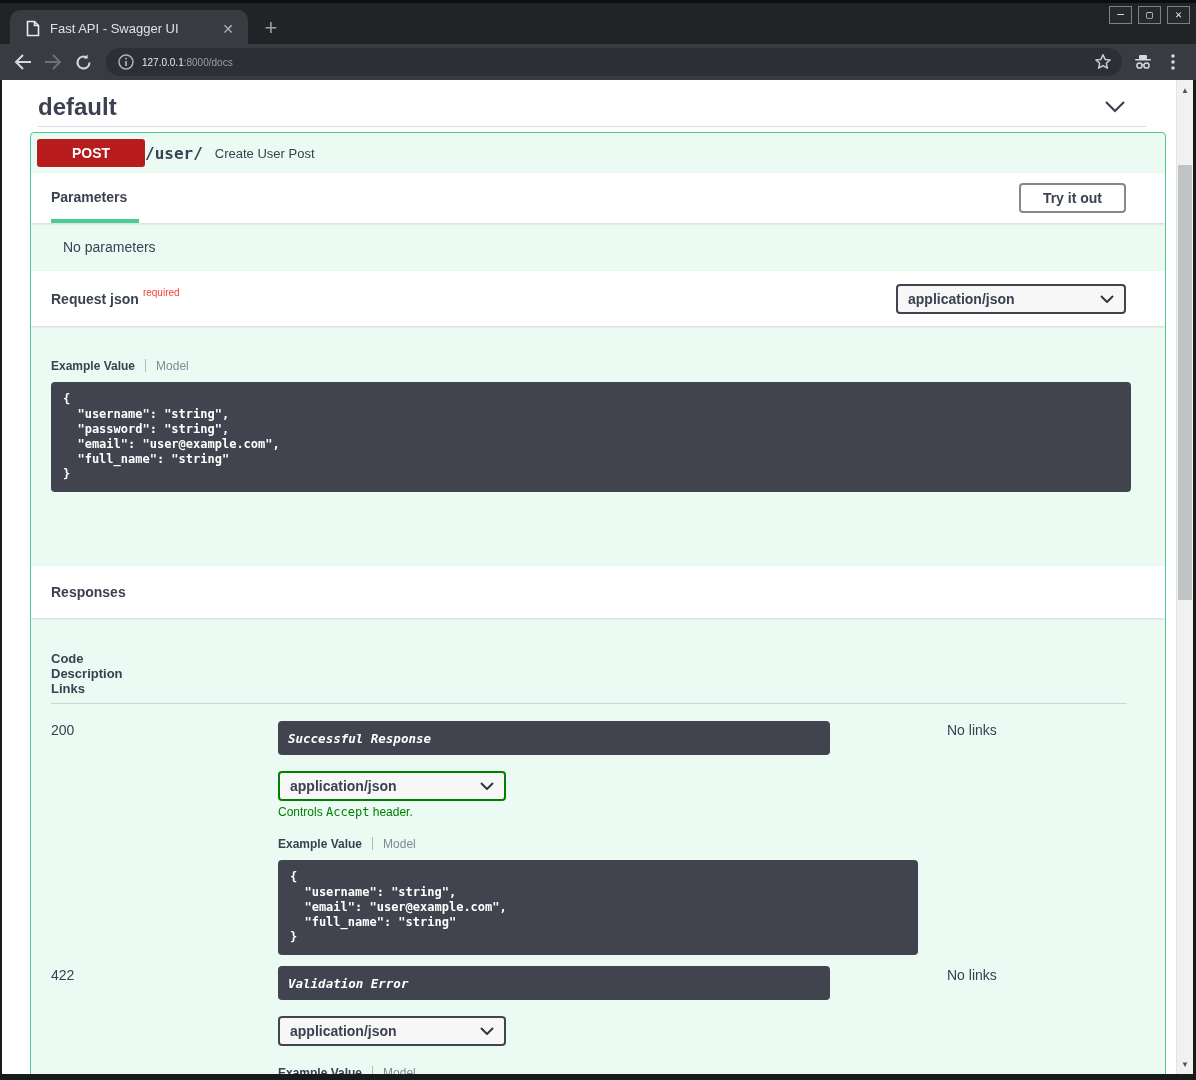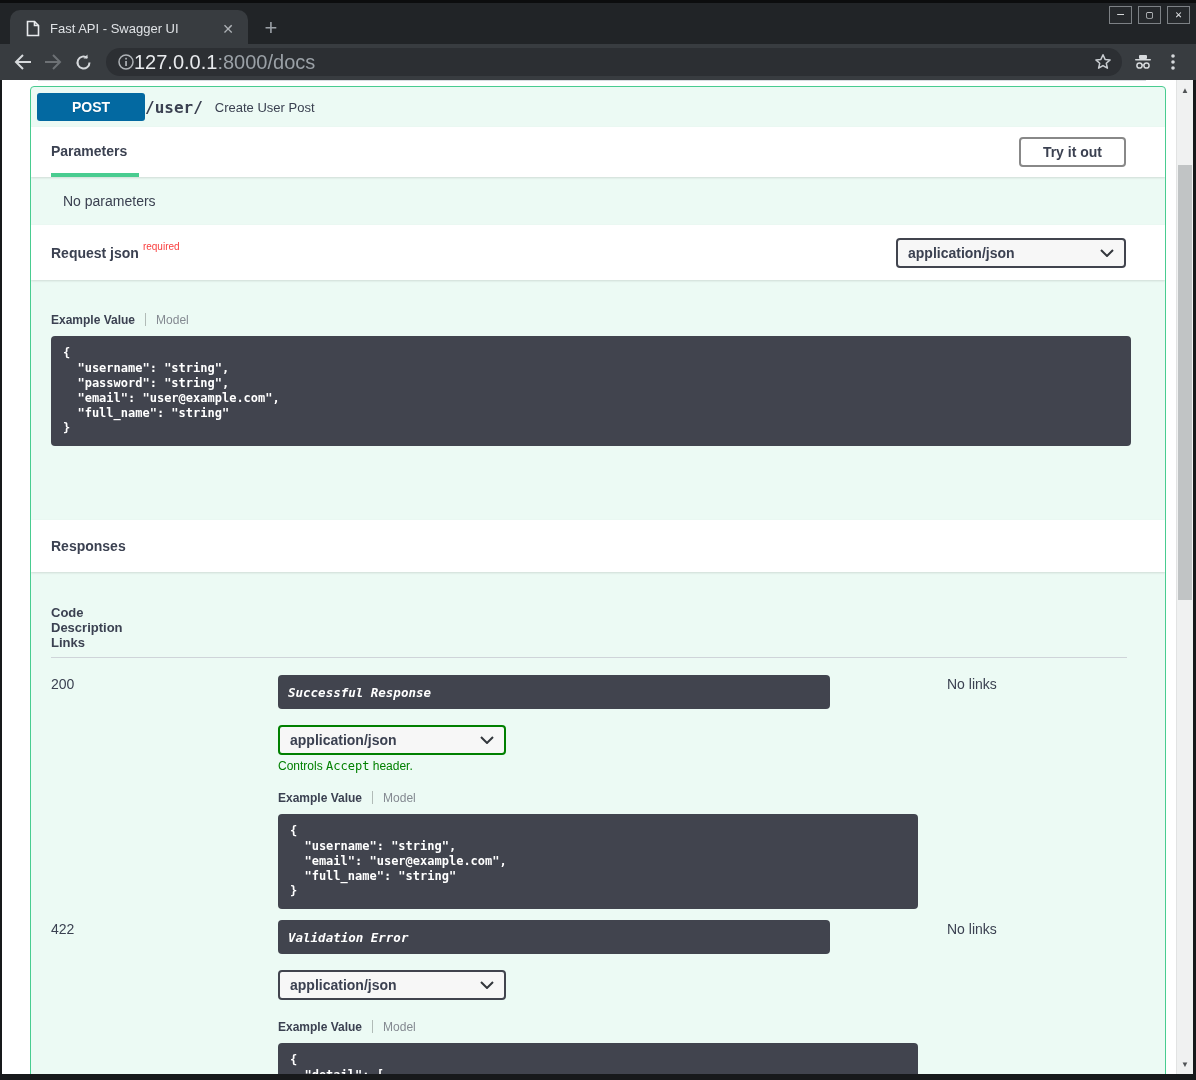--- a/index.html
+++ b/index.html
@@ -22,40 +22,40 @@
             font-size:22px; line-height:24px; text-align:center; border-radius:50%; }
   .win-controls { position:absolute; right:6px; top:3px; display:flex; gap:6px; }
   .win-btn { width:23px; height:18px; border:1px solid #7d8185; background:#26292c;
              color:#e3e6e8; font-size:11px; line-height:16px; text-align:center;
              font-family:"DejaVu Sans Mono", monospace; }
 
   .toolbar { height:36px; background:#383c40; display:flex; align-items:center; padding:0 8px; }
   .nav-ic { width:30px; height:30px; display:flex; align-items:center; justify-content:center; flex:none; }
   .omnibox { flex:1; height:28px; margin:0 6px 0 8px; background:#2c2f33; border-radius:14px;
              display:flex; align-items:center; padding:0 10px 0 12px; }
-  .url { font-size:20px; white-space:nowrap; }
+  .url { font-size:10px; margin-left:8px; white-space:nowrap; }
   .url .host { color:#e8eaed; }
   .url .rest { color:#9aa0a6; }
   .omni-spacer { flex:1; }
 
   
   .content { position:absolute; top:80px; left:2px; right:3px; bottom:6px;
              background:#ffffff; overflow:hidden; }
   .page { width:1174px; }
 
   .taghead { margin:8px 50px 0 36px; height:38px; display:flex; align-items:center;
              justify-content:space-between; }
   .tagname { font-size:24px; font-weight:600; color:#3b4151; }
   .tagrule { margin:0 30px 0 36px; border-bottom:1px solid #d8dbdf; }
 
   .opblock { margin:5px 10px 0 28px; width:1136px; border:1px solid #49cc90;
              border-radius:4px; background:rgba(73,204,144,.1); overflow:hidden; }
 
   .op-summary { height:40px; display:flex; align-items:center; padding:0 10px 0 6px; }
-  .method-badge { width:108px; height:28px; background:#0369a1; color:#fff; font-weight:700;
+  .method-badge { width:108px; height:28px; background:#b91c1c; color:#fff; font-weight:700;
                   font-size:14px; border-radius:3px; display:flex; align-items:center;
                   justify-content:center; text-shadow:0 1px 0 rgba(0,0,0,.1); }
   .op-path { margin-left:0; font-family:"DejaVu Sans Mono", monospace; font-weight:700;
              font-size:16px; color:#3b4151; }
   .op-desc { margin-left:12px; font-size:13px; color:#3b4151; }
 
   .sec-header { background:#fff; box-shadow:0 1px 2px rgba(0,0,0,.12); display:flex;
                 align-items:center; padding:0 39px 0 20px; position:relative; }
   .sec-header.params { height:50px; align-items:stretch; }
   .tabitem { display:flex; align-items:center; font-size:14px; font-weight:700; color:#3b4151;
@@ -190,20 +190,26 @@
             <circle cx="2" cy="8" r="1.8" fill="#d6d9dc"></circle>
             <circle cx="2" cy="14" r="1.8" fill="#d6d9dc"></circle>
           </svg>
       </div>
     </div>
   </div>
 
   <div class="content">
     <div class="page">
 
+      <div class="taghead">
+        <span class="tagname">default</span>
+        <svg width="22" height="14" viewBox="0 0 22 14">
+          <path d="M2 2 L11 11 L20 2" stroke="#3b4151" stroke-width="2.2" fill="none"></path>
+        </svg>
+      </div>
       <div class="tagrule"></div>
 
       <div class="opblock">
 
         <div class="op-summary">
           <div class="method-badge">POST</div>
           <span class="op-path">/user/</span>
           <span class="op-desc">Create User Post</span>
         </div>
 

